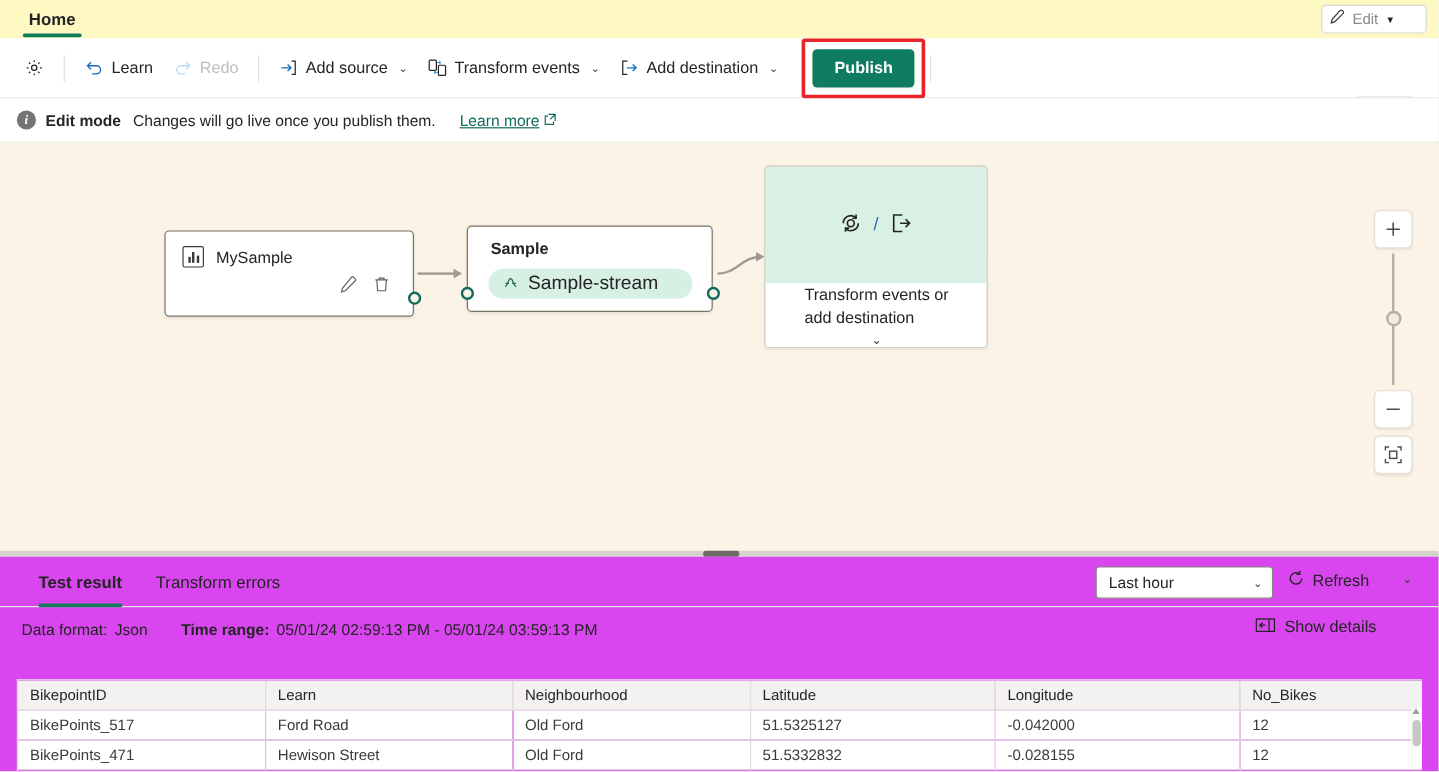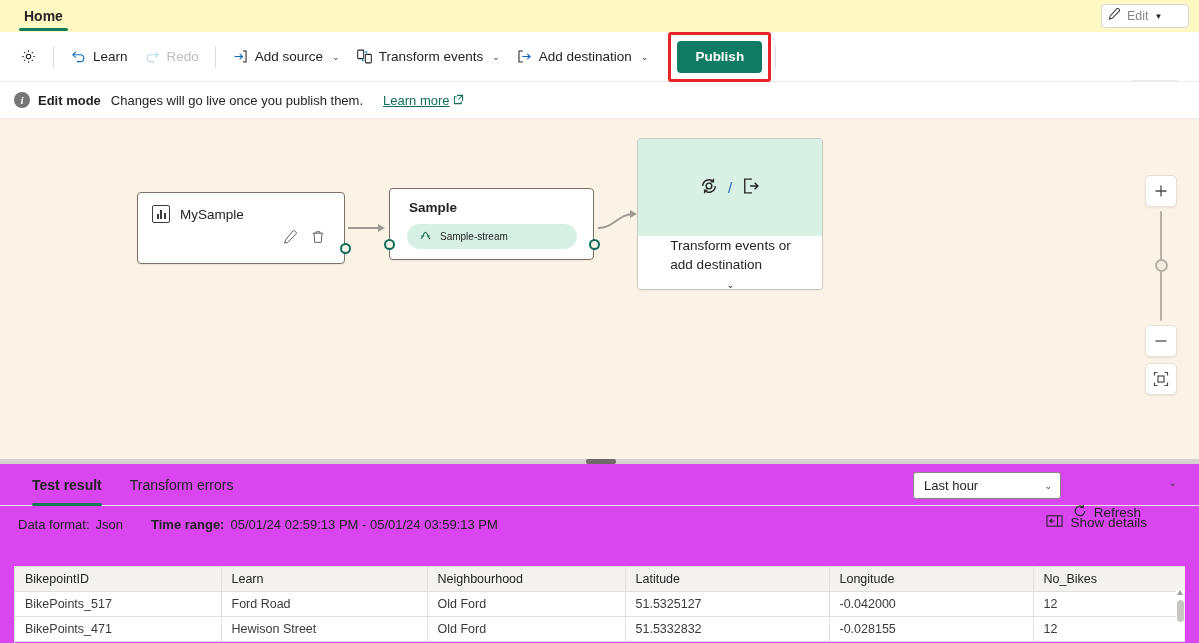--- a/index.html
+++ b/index.html
@@ -168,21 +168,21 @@
     font-size: 13.5px; font-weight: 700; color: #242424;
     padding: 11px 0 0 19px;
   }
   .stream-pill {
     margin: 9px 0 0 17px;
     width: 170px; height: 25px;
     background: #d6f0e4; border-radius: 13px;
     display: flex; align-items: center; gap: 7px;
     padding-left: 11px;
   }
-  .stream-pill .slabel { font-size: 10px; color: #242424; }
+  .stream-pill .slabel { font-size: 16px; color: #242424; }
 
   
   #node-place {
     left: 637px; top: 138px - 100px; top: 19px; width: 186px; height: 152px;
     border: 1px solid #cfcac0;
     background: #fff;
     overflow: hidden;
   }
   #node-place .ph-top {
     height: 97px; background: #d9f0e4;
@@ -273,21 +273,21 @@
     background: #fff;
     display: flex; align-items: center; justify-content: space-between;
     padding: 0 8px 0 10px;
     font-size: 13px; color: #242424;
     cursor: pointer;
   }
   .tr-select .caret { font-size: 9px; color: #3b3a39; }
   .refresh {
     position: absolute; right: 58px; top: 10px;
     display: flex; align-items: center; gap: 6px;
-    font-size: 13.5px; color: #242424; cursor: pointer; margin-top: 29px;
+    font-size: 13.5px; color: #242424; cursor: pointer;
   }
   .refresh-caret {
     position: absolute; right: 22px; top: 13px;
     font-size: 10px; color: #3b3a39; cursor: pointer;
   }
 
   .meta {
     position: relative; height: 37px;
     display: flex; align-items: center;
     padding-left: 18px; gap: 6px;

